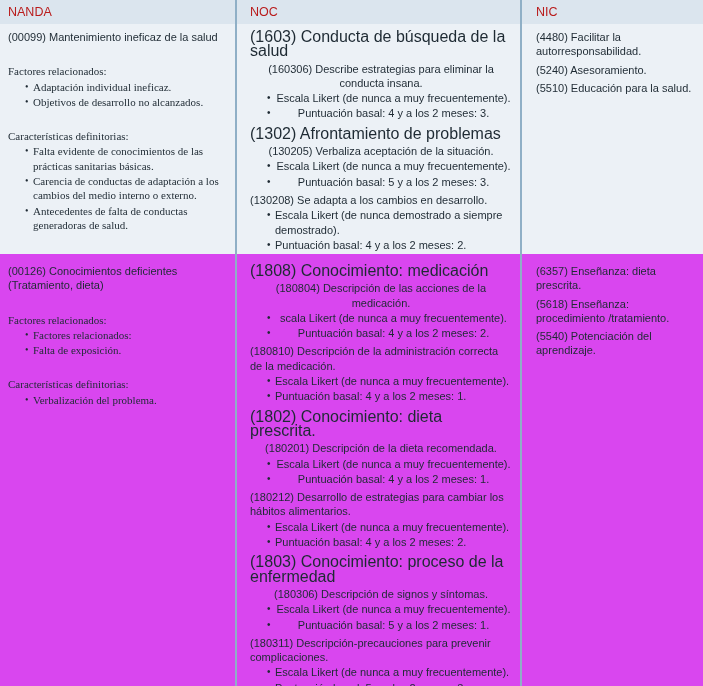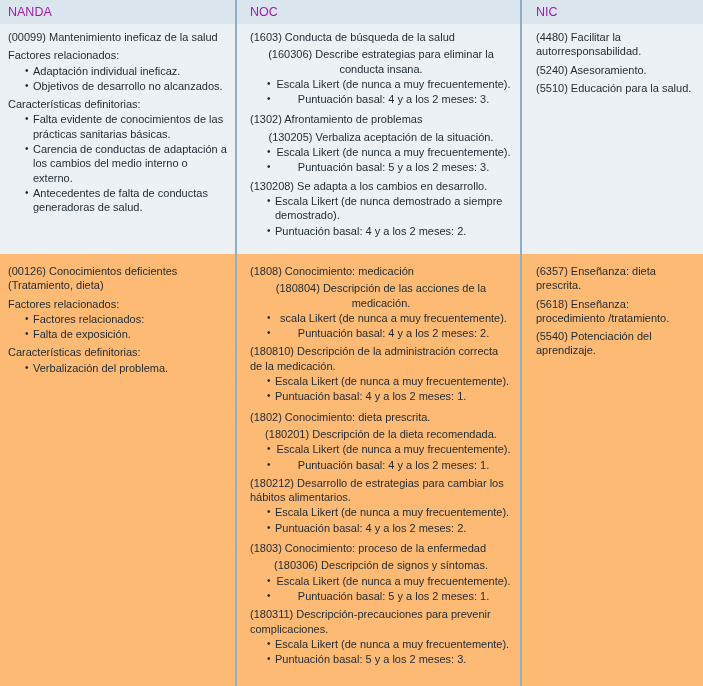--- a/index.html
+++ b/index.html
@@ -1,36 +1,36 @@
 <!DOCTYPE html>
 <html><head>
 <meta charset="utf-8">
 <style>
   html, body { margin: 0; padding: 0; background: #ffffff; }
   body { width: 703px; height: 686px; overflow: hidden; font-family: "Liberation Sans", sans-serif; color: #1e2a33; }
   .table { position: relative; width: 703px; height: 686px; font-size: 11px; line-height: 14.3px; }
   .col-sep { position: absolute; top: 0; bottom: 0; width: 2px; background: #8fafc6; }
   .header { position: absolute; left: 0; top: 0; width: 703px; height: 24px; background: #dbe5ee; }
-  .header .hcell { position: absolute; top: 5px; font-size: 12.5px; color: #a21caf; }
+  .header .hcell { position: absolute; top: 5px; font-size: 12.5px; color: #b91c1c; }
   .row1 { position: absolute; left: 0; top: 24px; width: 703px; height: 230px; background: #ecf1f6; }
-  .row2 { position: absolute; left: 0; top: 254px; width: 703px; height: 432px; background: #fdba74; }
+  .row2 { position: absolute; left: 0; top: 254px; width: 703px; height: 432px; background: #d946ef; }
   .cell { position: absolute; top: 6px; }
   .c-nanda { left: 8px; width: 220px; }
   .c-noc { left: 250px; width: 262px; }
   .c-nic { left: 536px; width: 162px; }
   .title { margin: 0; }
   .label { margin: 0; }
-  .group { margin-top: 4px; }
+  .group { margin-top: 20px; font-family: Liberation Serif, serif; }
   .group:first-child { margin-top: 0; }
   ul { list-style: none; margin: 0; padding: 0 0 0 18px; }
   li { position: relative; padding-left: 7px; margin: 1px 0; }
   li::before { content: "•"; position: absolute; left: -1px; top: 0; font-size: 10px; }
   .noc-block { margin-top: 6px; }
   .noc-block:first-child { margin-top: 0; }
-  .noc-title { font-size: 11px; margin: 0 0 3px 0; }
+  .noc-title { font-size: 16px; margin: 0 0 3px 0; }
   .noc-ind { margin-top: 4px; }
   .noc-ind:first-of-type { margin-top: 0; text-align: center; }
   .nic-item { margin-bottom: 4px; }
   p { margin: 0; }
 </style>
 </head>
 <body>
 
 <div class="table">
   <div class="header">

